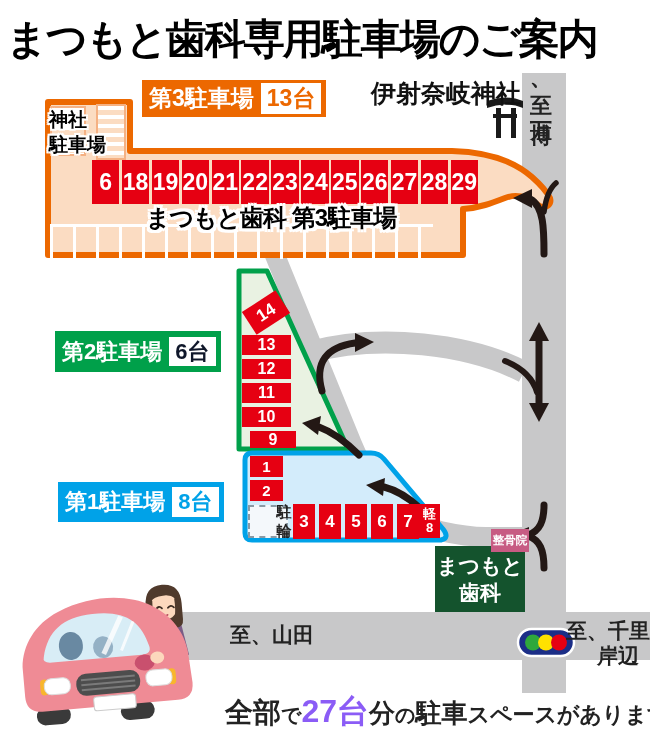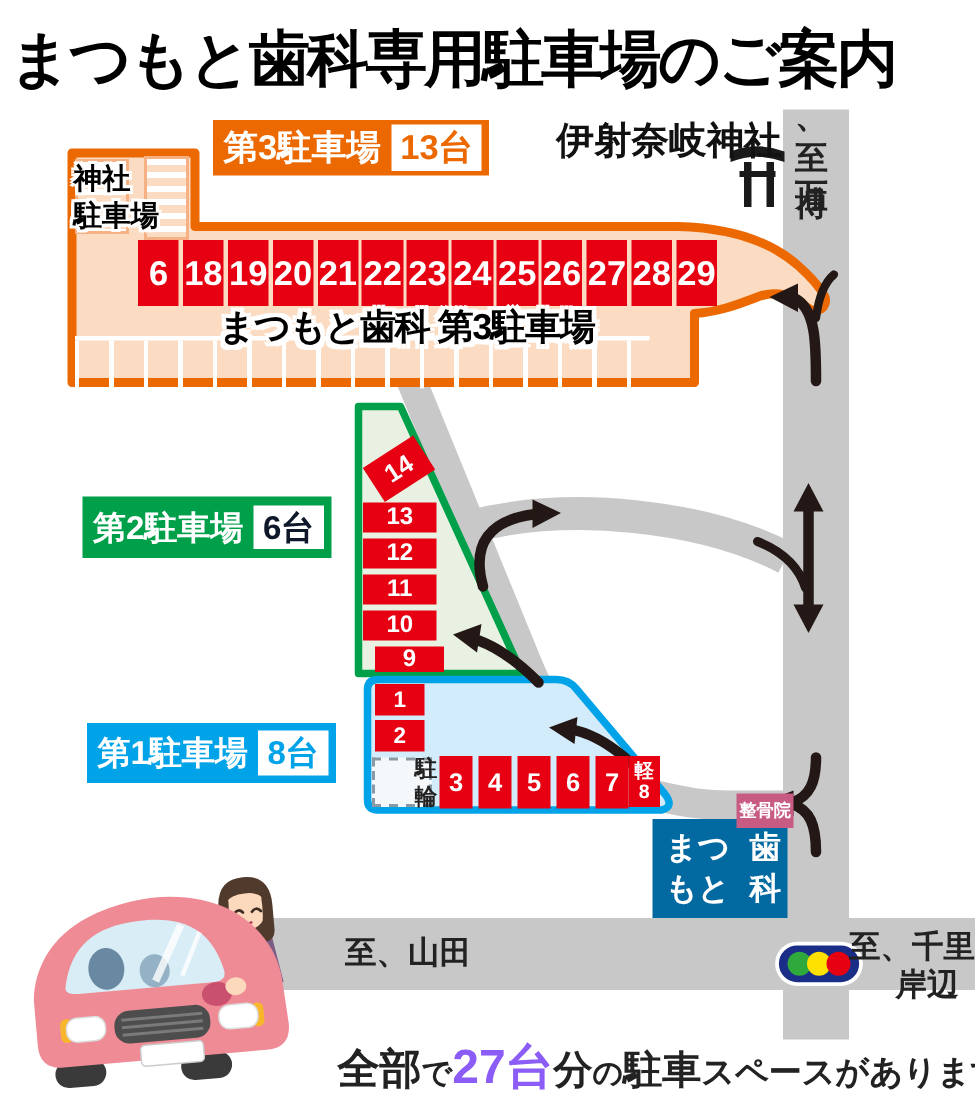--- a/index.html
+++ b/index.html
@@ -36,22 +36,22 @@
   .b14{left:246px;top:299px;width:40px;height:27px;font-size:17px;transform:rotate(-33deg);}
   .b1{left:250px;top:456px;width:33px;height:21px;font-size:15px;}
   .b2{left:250px;top:480px;width:33px;height:21px;font-size:15px;}
   .bike{left:248px;top:505px;width:40px;height:33px;background:#f4f8fb;border:2px dashed #8a9aa5;
         color:#222;font-size:15px;font-weight:bold;display:flex;align-items:center;justify-content:center;box-sizing:border-box;padding-left:32px;}
   .row1{left:293px;top:504px;display:flex;gap:4px;font-size:17px;}
   .row1 .nb{width:22px;height:35px;}
   .kei{left:419px;top:504px;width:21px;height:34px;font-size:13px;line-height:1.1;flex-direction:column;}
   
   .shrine{left:371px;top:77px;font-size:25px;font-weight:bold;color:#111;white-space:nowrap;}
-  .clinic{left:435px;top:546px;width:90px;height:66px;background:#0369a1;color:#fff;font-size:21px;font-weight:bold;
-          display:flex;align-items:center;justify-content:center;line-height:1.3;text-align:center;}
+  .clinic{left:435px;top:546px;width:90px;height:66px;background:#14532d;color:#fff;font-size:21px;font-weight:bold;
+          display:flex;flex-direction:column;align-items:center;justify-content:center;line-height:1.3;}
   .osteo{left:491px;top:501px;width:38px;height:23px;background:#c75b83;color:#fff;font-size:11.5px;font-weight:bold;
          display:flex;align-items:center;justify-content:center;margin-top:28px;}
   
   .rdn{left:526px;top:78px;writing-mode:vertical-rl;font-size:22px;font-weight:600;color:#222;letter-spacing:2px;}
   .rdw{left:230px;top:621px;font-size:21px;font-weight:600;color:#222;}
   .rde1{left:566px;top:617px;font-size:21px;font-weight:600;color:#222;white-space:nowrap;}
   .rde2{left:597px;top:642px;font-size:21px;font-weight:600;color:#222;}
   
   .footer{left:225px;top:690px;width:424px;white-space:nowrap;color:#222;}
   .footer span{vertical-align:baseline;}

